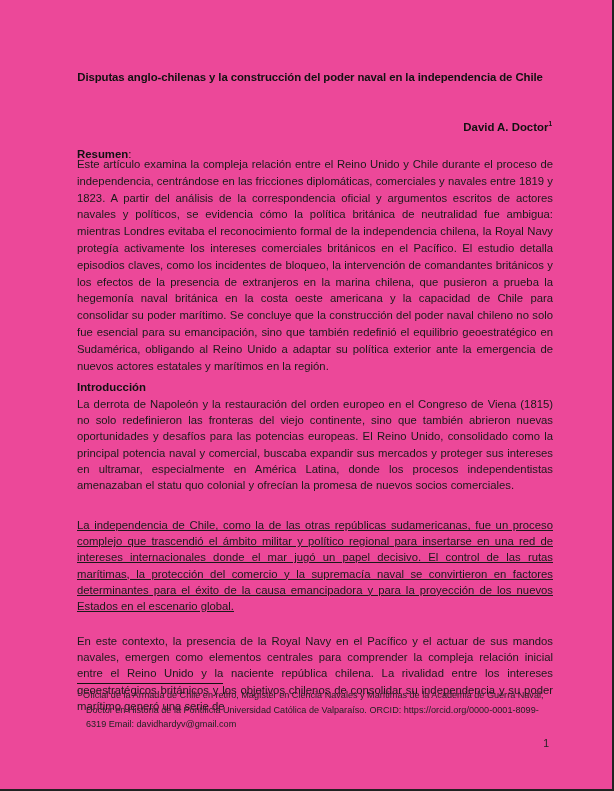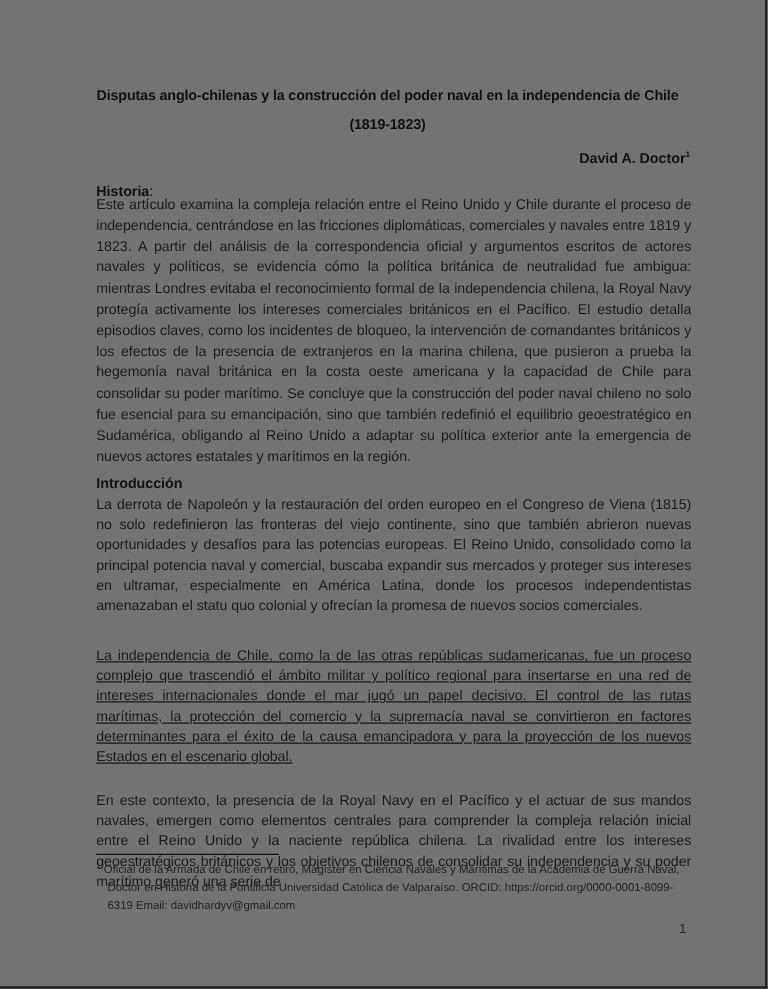--- a/index.html
+++ b/index.html
@@ -14,21 +14,21 @@
       position: relative;
       font-family: "Liberation Sans", "DejaVu Sans", sans-serif;
       color: #1a1a1a;
     }
     .page {
       position: absolute;
       left: 0;
       top: 0;
       width: 612px;
       height: 789px;
-      background: #737373;
+      background: #ec4899;
       border-right: 2px solid #222222;
       border-bottom: 2px solid #222222;
     }
     .title {
       position: absolute;
       left: 60px;
       width: 500px;
       text-align: center;
       font-weight: bold;
       font-size: 11.4px;
@@ -107,25 +107,24 @@
       font-size: 10.5px;
       color: #222;
     }
   </style>
 </head>
 <body>
 
 <div class="page">
 
   <div class="title l1">Disputas anglo-chilenas y la construcción del poder naval en la independencia de Chile</div>
-  <div class="title l2">(1819-1823)</div>
 
   <div class="author"><span>David A. Doctor</span><sup>1</sup></div>
 
-  <div class="section-label abstract-label"><span>Historia</span><span class="colon">:</span></div>
+  <div class="section-label abstract-label"><span>Resumen</span><span class="colon">:</span></div>
   <p class="para abstract">Este artículo examina la compleja relación entre el Reino Unido y Chile durante el proceso de independencia, centrándose en las fricciones diplomáticas, comerciales y navales entre 1819 y 1823. A partir del análisis de la correspondencia oficial y argumentos escritos de actores navales y políticos, se evidencia cómo la política británica de neutralidad fue ambigua: mientras Londres evitaba el reconocimiento formal de la independencia chilena, la Royal Navy protegía activamente los intereses comerciales británicos en el Pacífico. El estudio detalla episodios claves, como los incidentes de bloqueo, la intervención de comandantes británicos y los efectos de la presencia de extranjeros en la marina chilena, que pusieron a prueba la hegemonía naval británica en la costa oeste americana y la capacidad de Chile para consolidar su poder marítimo. Se concluye que la construcción del poder naval chileno no solo fue esencial para su emancipación, sino que también redefinió el equilibrio geoestratégico en Sudamérica, obligando al Reino Unido a adaptar su política exterior ante la emergencia de nuevos actores estatales y marítimos en la región.</p>
 
   <div class="section-label intro-label">Introducción</div>
   <p class="para p1">La derrota de Napoleón y la restauración del orden europeo en el Congreso de Viena (1815) no solo redefinieron las fronteras del viejo continente, sino que también abrieron nuevas oportunidades y desafíos para las potencias europeas. El Reino Unido, consolidado como la principal potencia naval y comercial, buscaba expandir sus mercados y proteger sus intereses en ultramar, especialmente en América Latina, donde los procesos independentistas amenazaban el statu quo colonial y ofrecían la promesa de nuevos socios comerciales.</p>
   <p class="para p2">La independencia de Chile, como la de las otras repúblicas sudamericanas, fue un proceso complejo que trascendió el ámbito militar y político regional para insertarse en una red de intereses internacionales donde el mar jugó un papel decisivo. El control de las rutas marítimas, la protección del comercio y la supremacía naval se convirtieron en factores determinantes para el éxito de la causa emancipadora y para la proyección de los nuevos Estados en el escenario global.</p>
   <p class="para p3">En este contexto, la presencia de la Royal Navy en el Pacífico y el actuar de sus mandos navales, emergen como elementos centrales para comprender la compleja relación inicial entre el Reino Unido y la naciente república chilena. La rivalidad entre los intereses geoestratégicos británicos y los objetivos chilenos de consolidar su independencia y su poder marítimo generó una serie de</p>
 
   <div class="footnote-rule"></div>
   <div class="footnote"><sup>1</sup><span>Oficial de la Armada de Chile en retiro, Magíster en Ciencia Navales y Marítimas de la Academia de Guerra Naval, Doctor en Historia de la Pontificia Universidad Católica de Valparaíso. ORCID: https://orcid.org/0000-0001-8099-6319 Email: davidhardyv@gmail.com</span></div>
 

